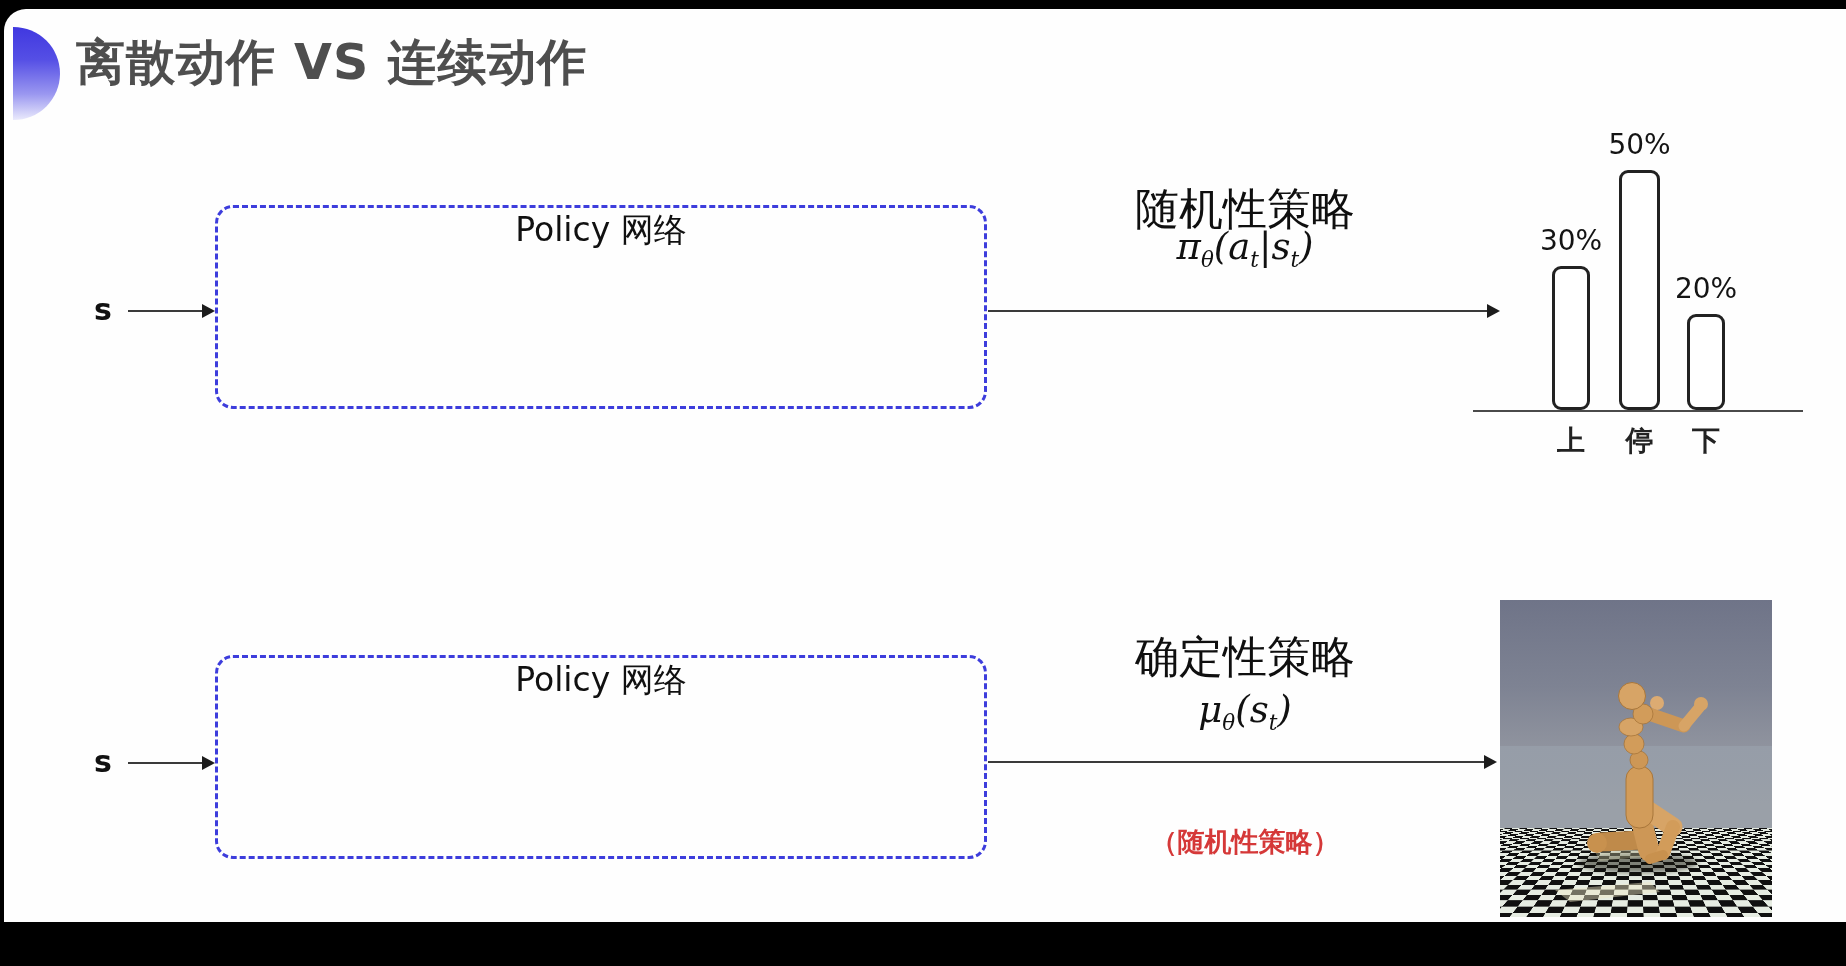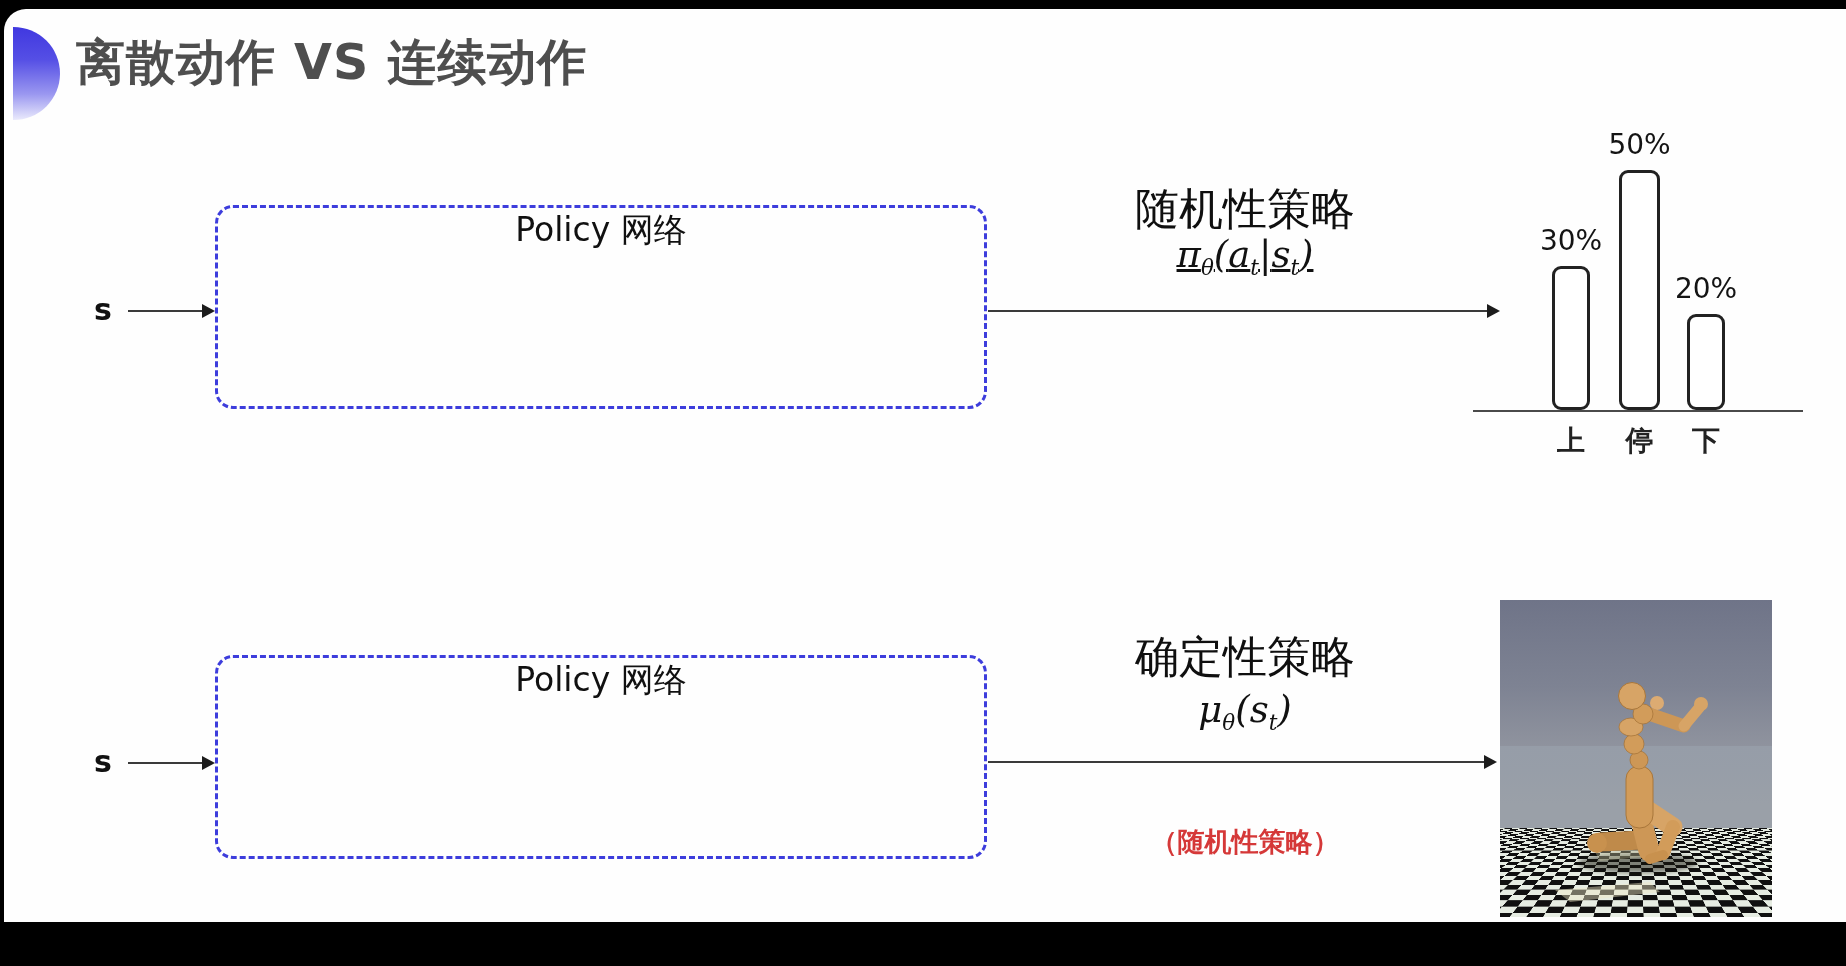--- a/index.html
+++ b/index.html
@@ -33,21 +33,21 @@
   .box-bot{left:215px;top:655px;}
 
   .policy-title{position:absolute;width:330px;text-align:center;font-size:44px;
         font-weight:400;color:#0f0f0f;margin-top:24px;}
   .pt-top{left:1080px;top:156px;}
   .pt-bot{left:1080px;top:604px;}
 
   .formula{position:absolute;width:330px;text-align:center;font-size:37px;color:#111;
         font-family:"DejaVu Serif","Liberation Serif",serif;font-style:italic;}
   .formula sub{font-size:0.58em;}
-  .f-top{left:1080px;top:233px;text-decoration:underline;}
+  .f-top{left:1080px;top:225px;}
   .f-bot{left:1080px;top:688px;}
 
   .note{position:absolute;width:330px;text-align:center;font-size:27px;font-weight:600;
         color:#d53838;}
   .n-top{left:1080px;top:366px;}
   .n-bot{left:1080px;top:824px;}
 
   
   .chart{position:absolute;left:1473px;top:108px;width:332px;height:366px;}
   .axis{position:absolute;left:0;top:302px;width:330px;height:2px;background:#4a4a4a;}

